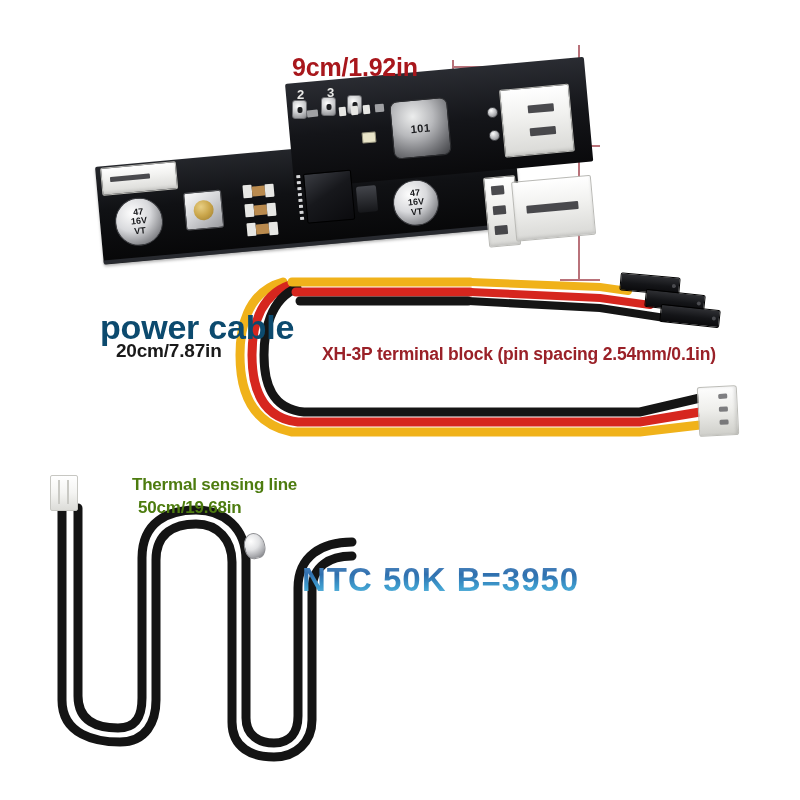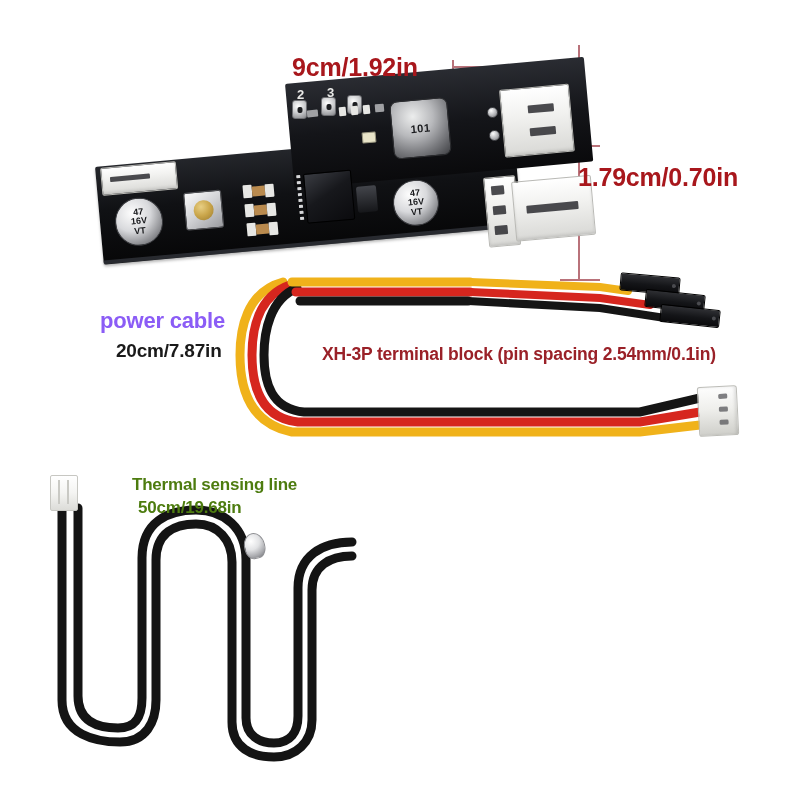--- a/index.html
+++ b/index.html
@@ -24,21 +24,21 @@
 
   
   .ann {
     position: absolute;
     color: #9c1b22;
     font-weight: bold;
     white-space: nowrap;
     letter-spacing: -0.2px;
   }
   .dim-main { font-size: 25px; color: #a8171c; }
-  .label-big { font-size: 22px; color: #8b5cf6; }
+  .label-big { font-size: 34px; color: #0c4a6e; }
   .label-sub { font-size: 19px; color: #1a1a1a; font-weight: bold; }
   .label-mid { font-size: 17px; color: #4d7c0f; }
   .label-term { font-size: 17.5px; color: #9a2128; }
   .ntc {
     position: absolute;
     font-size: 33px;
     font-weight: bold;
     white-space: nowrap;
     background: linear-gradient(180deg,#5a8fc4 0%, #2f6fae 35%, #3f9fd0 70%, #7fc5e4 100%);
     -webkit-background-clip: text;
@@ -393,27 +393,27 @@
 
   <div class="jst-2p" style="left:50px; top:475px; width:26px; height:34px;">
     <div class="jst-2p-rib" style="left:7px; top:4px; height:24px;"></div>
     <div class="jst-2p-rib" style="left:16px; top:4px; height:24px;"></div>
   </div>
 
   <div class="ntc-bead" style="left:244px; top:533px; width:19px; height:24px; transform:rotate(-12deg);"></div>
 
   <div class="ann dim-main" style="left:292px; top:53px;text-align:right;">9cm/1.92in</div>
 
-  <div class="ann dim-main" style="left:578px; top:163px;">1.79cm/0.70in</div>
 
   <div class="ann label-big" style="left:100px; top:308px;">power cable</div>
 
   <div class="ann label-sub" style="left:116px; top:340px;">20cm/7.87in</div>
 
   <div class="ann label-term" style="left:322px; top:344px;">XH-3P terminal block (pin spacing 2.54mm/0.1in)</div>
 
   <div class="ann label-mid" style="left:132px; top:475px;">Thermal sensing line</div>
 
   <div class="ann label-mid" style="left:138px; top:498px;">50cm/19.68in</div>
 
+  <div class="ntc" style="left:302px; top:561px;">NTC 50K  B=3950</div>
 
 
 </div>
 
 </body></html>

